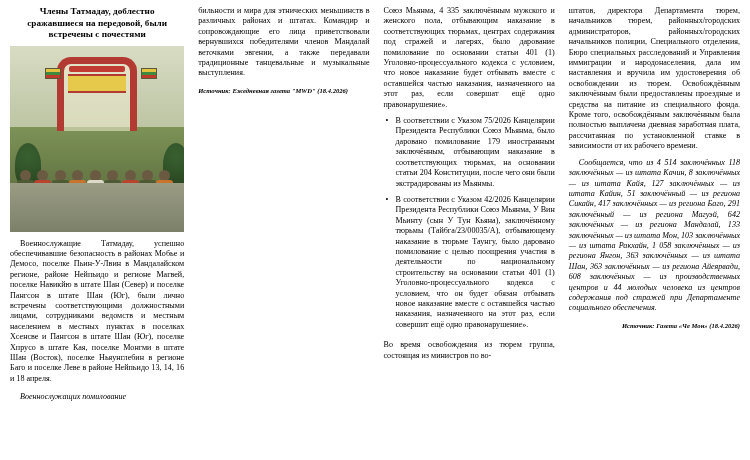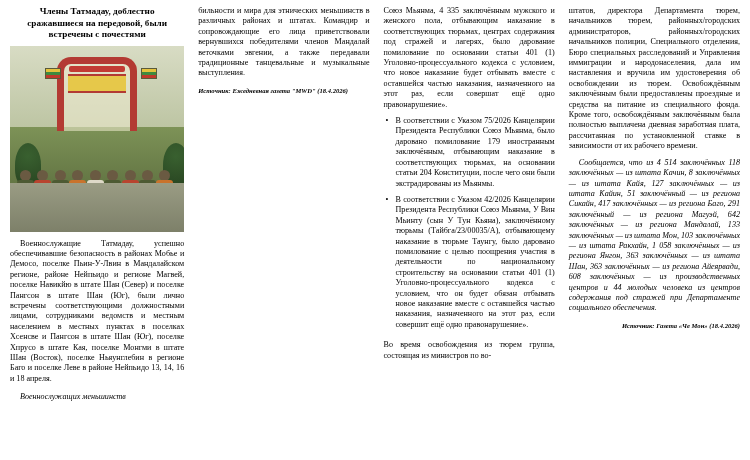--- a/index.html
+++ b/index.html
@@ -225,21 +225,21 @@
           </div>
           <div class="ph-person civ2" style="left:84%;">
             <div class="head"></div>
               <div class="body"></div>
               <div class="legs"></div>
           </div>
           <div class="ph-road"></div>
         </div>
 
         <p class="body-text">Военнослужащие Татмадау, успешно обеспечивавшие безопасность в районах Мобье и Демосо, поселке Пьин-У-Лвин в Мандалайском регионе, районе Нейпьидо и регионе Магвей, поселке Навикйю в штате Шан (Север) и поселке Пангсон в штате Шан (Юг), были лично встречены соответствующими должностными лицами, сотрудниками ведомств и местным населением в местных пунктах в поселках Хсенсве и Пангсон в штате Шан (Юг), поселке Хпрусо в штате Кая, поселке Монгми в штате Шан (Восток), поселке Ньяунглебин в регионе Баго и поселке Леве в районе Нейпьидо 13, 14, 16 и 18 апреля.</p>
-        <p class="body-text" style="margin-top:8px;">Военнослужащих меньшинств</p>
+        <p class="body-text" style="margin-top:8px;">Военнослужащих помилование</p>
       </div>
     </div>
 
     <div class="col col-2">
       <div class="col-inner">
         <p class="body-text" style="text-indent:0;">бильности и мира для этнических меньшинств в различных районах и штатах. Командир и сопровождающие его лица приветствовали вернувшихся победителями членов Мандалай веточками эвгении, а также передавали традиционные танцевальные и музыкальные выступления.</p>
         <div class="caption-src">Источник: Ежедневная газета "MWD" (18.4.2026)</div>
         <div class="spacer"></div>
       </div>
     </div>

